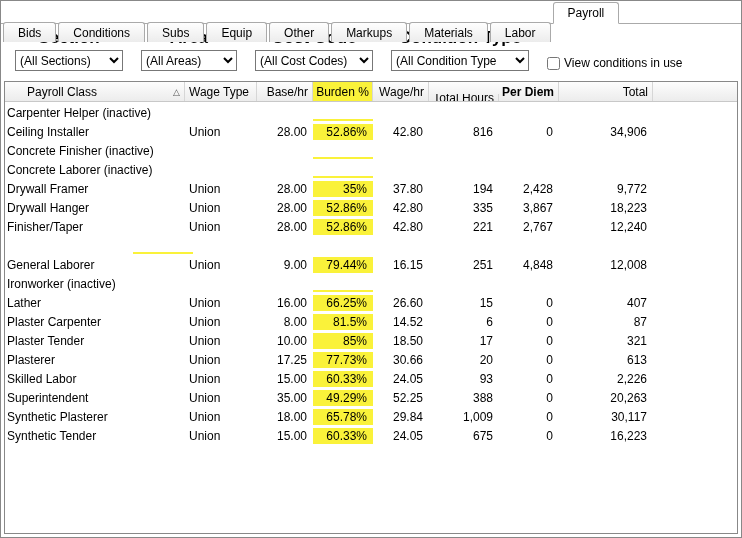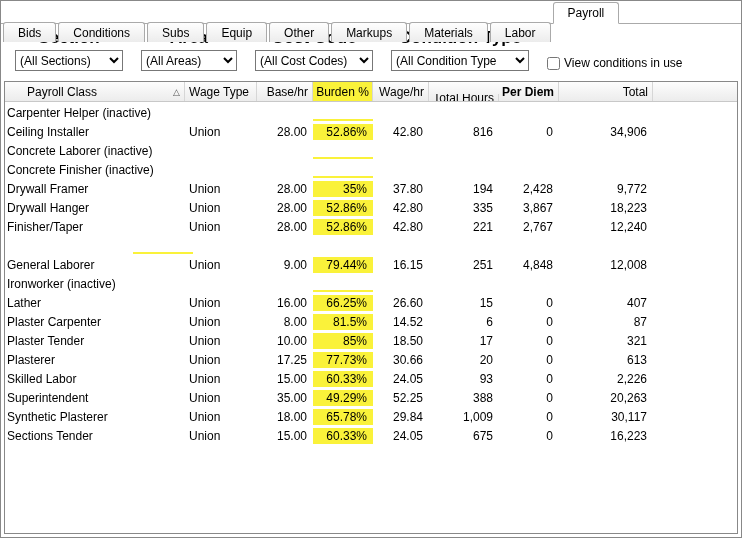--- a/index.html
+++ b/index.html
@@ -216,31 +216,31 @@
           <div class="cell c0">Ceiling Installer</div>
           <div class="cell c1">Union</div>
           <div class="cell c2">28.00</div>
           <div class="cell c3 hilite-col">52.86%</div>
           <div class="cell c4">42.80</div>
           <div class="cell c5">816</div>
           <div class="cell c6">0</div>
           <div class="cell c7">34,906</div>
         </div>
         <div class="row">
+          <div class="cell c0">Concrete Finisher (inactive)</div>
+          <div class="cell c1"></div>
+          <div class="cell c2"></div>
+          <div class="cell c3 hilite-col"></div>
+          <div class="cell c4"></div>
+          <div class="cell c5"></div>
+          <div class="cell c6"></div>
+          <div class="cell c7"></div>
+        </div>
+        <div class="row">
           <div class="cell c0">Concrete Laborer (inactive)</div>
-          <div class="cell c1"></div>
-          <div class="cell c2"></div>
-          <div class="cell c3 hilite-col"></div>
-          <div class="cell c4"></div>
-          <div class="cell c5"></div>
-          <div class="cell c6"></div>
-          <div class="cell c7"></div>
-        </div>
-        <div class="row">
-          <div class="cell c0">Concrete Finisher (inactive)</div>
           <div class="cell c1"></div>
           <div class="cell c2"></div>
           <div class="cell c3 hilite-col"></div>
           <div class="cell c4"></div>
           <div class="cell c5"></div>
           <div class="cell c6"></div>
           <div class="cell c7"></div>
         </div>
         <div class="row">
           <div class="cell c0">Drywall Framer</div>
@@ -365,21 +365,21 @@
           <div class="cell c0">Synthetic Plasterer</div>
           <div class="cell c1">Union</div>
           <div class="cell c2">18.00</div>
           <div class="cell c3 hilite-col">65.78%</div>
           <div class="cell c4">29.84</div>
           <div class="cell c5">1,009</div>
           <div class="cell c6">0</div>
           <div class="cell c7">30,117</div>
         </div>
         <div class="row">
-          <div class="cell c0">Sections Tender</div>
+          <div class="cell c0">Synthetic Tender</div>
           <div class="cell c1">Union</div>
           <div class="cell c2">15.00</div>
           <div class="cell c3 hilite-col">60.33%</div>
           <div class="cell c4">24.05</div>
           <div class="cell c5">675</div>
           <div class="cell c6">0</div>
           <div class="cell c7">16,223</div>
         </div>
       </div>
   </div>

